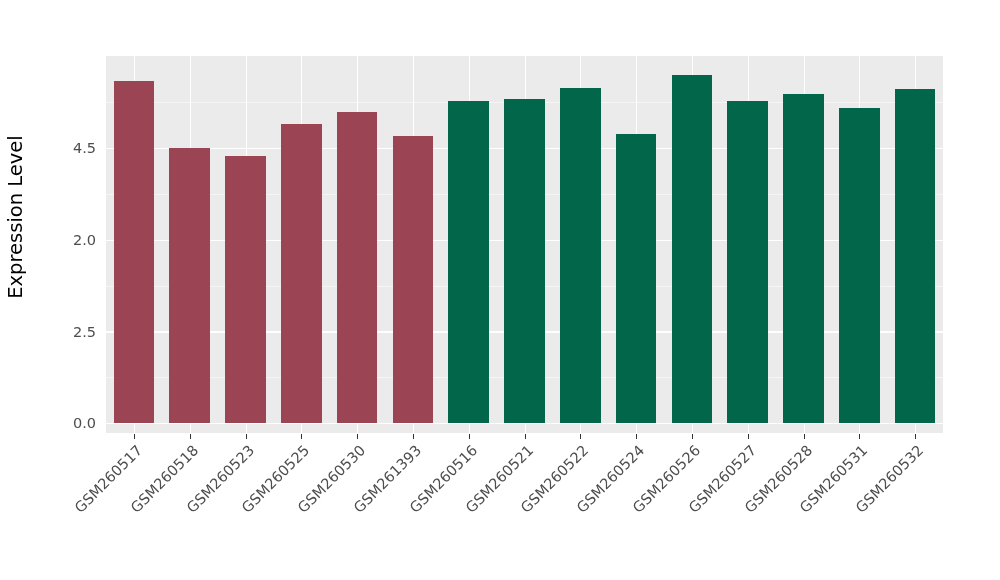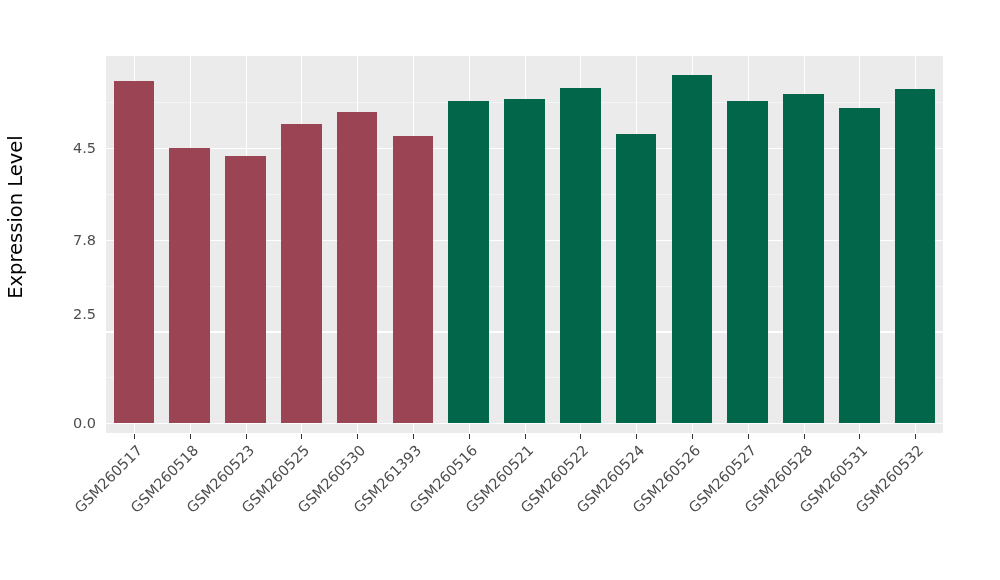--- a/index.html
+++ b/index.html
@@ -125,23 +125,23 @@
 </head>
 <body>
 
 <div id="chart-root">
 
   <div class="y-axis-title">Expression Level</div>
 
   <div id="y-tick-labels">
       <div class="y-tick-label" style="top: 423px;">0.0</div>
       <div class="y-tick-mark" style="top: 423px;"></div>
-      <div class="y-tick-label" style="top: 314px;">2.5</div>
+      <div class="y-tick-label" style="top: 332px;">2.5</div>
       <div class="y-tick-mark" style="top: 331.333px;"></div>
-      <div class="y-tick-label" style="top: 239.667px;">7.8</div>
+      <div class="y-tick-label" style="top: 239.667px;">2.0</div>
       <div class="y-tick-mark" style="top: 239.667px;"></div>
       <div class="y-tick-label" style="top: 148px;">4.5</div>
       <div class="y-tick-mark" style="top: 148px;"></div>
     </div>
 
   <div id="panel">
       <div class="grid-major-h" style="top: 367px;"></div>
       <div class="grid-major-h" style="top: 275.333px;"></div>
       <div class="grid-major-h" style="top: 183.667px;"></div>
       <div class="grid-major-h" style="top: 92px;"></div>

